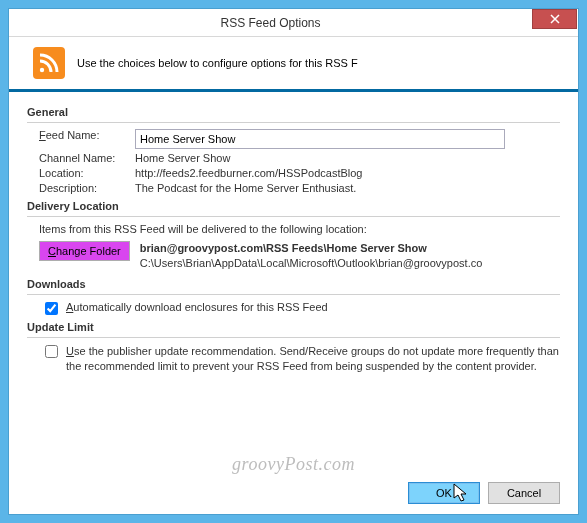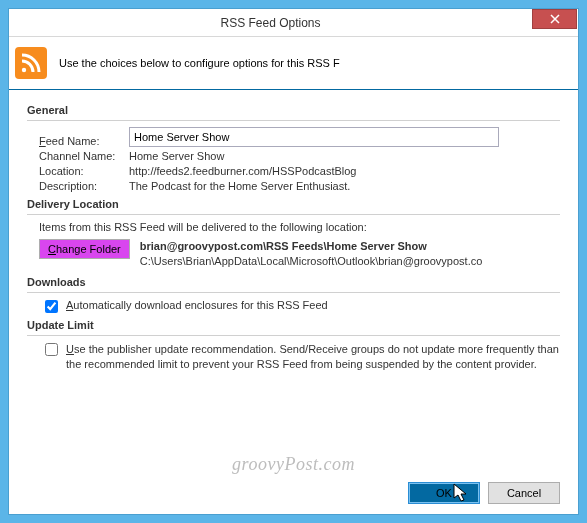--- a/index.html
+++ b/index.html
@@ -2,42 +2,42 @@
 <html><head>
 <meta charset="utf-8">
 <style>
 * { box-sizing: border-box; margin: 0; padding: 0; }
 body { font-family: "Segoe UI", Tahoma, sans-serif; font-size: 11px; background: #fff; width: 587px; height: 523px; position: relative; }
 .outer-frame { width: 587px; height: 523px; background: #5bb5e8; padding: 8px; }
 .window { background: #fff; width: 100%; height: 100%; border: 1px solid #4a9fd0; display: flex; flex-direction: column; }
 .titlebar { height: 28px; background: #fff; display: flex; align-items: center; position: relative; border-bottom: 1px solid #d8d8d8; }
 .title-text { flex: 1; text-align: center; font-size: 12px; color: #333; }
 .close-btn { width: 45px; height: 20px; background: #c75050; color: #fff; display: flex; align-items: center; justify-content: center; font-size: 11px; margin-right: 1px; margin-top: -7px; border: 1px solid #a04040; cursor: pointer; }
-.header-band { display: flex; align-items: center; padding: 10px 6px; border-bottom: 1px solid #0369a1; gap: 12px; }
+.header-band { display: flex; align-items: center; padding: 10px 24px; border-bottom: 3px solid #0369a1; gap: 12px; }
 .rss-icon { width: 32px; height: 32px; background: #f78c1e; border-radius: 4px; display: flex; align-items: center; justify-content: center; }
 .content { padding: 8px 18px 4px 18px; color: #333; flex: 1; overflow: hidden; }
 .section-title { font-weight: bold; font-size: 11px; margin: 6px 0 4px 0; color: #333; }
 .section-rule { border: none; border-top: 1px solid #d0d0d0; margin-bottom: 6px; }
-.row { display: flex; align-items: flex-end; margin: 3px 0 3px 12px; }
+.row { display: flex; align-items: flex-start; margin: 3px 0 3px 12px; gap: 6px; }
 .label { width: 90px; text-align: left; color: #333; }
 .label u { text-decoration: underline; }
 input.text { width: 370px; height: 20px; border: 1px solid #aab; padding: 1px 4px; font-family: inherit; font-size: 11px; }
 .value { color: #333; }
 .sub-note { margin: 3px 0 6px 12px; }
 .change-row { display: flex; align-items: flex-start; margin-left: 12px; gap: 10px; }
 .change-btn { border: 1px solid #adadad; background: #d946ef; padding: 3px 8px; font-size: 11px; cursor: pointer; }
 .change-text { line-height: 1.4; }
 .bold { font-weight: bold; }
 .check-row { display: flex; align-items: flex-start; margin: 3px 0 3px 18px; gap: 8px; }
 .check-row input { margin-top: 1px; }
 .limit-text { margin-left: 30px; line-height: 1.35; }
 .current-limit { margin: 8px 0 0 30px; }
 .footer { display: flex; justify-content: flex-end; gap: 8px; padding: 8px 18px 10px 18px; align-items: center; }
 .btn { min-width: 72px; height: 22px; border: 1px solid #adadad; background: #e1e1e1; font-size: 11px; cursor: pointer; }
-.btn.primary { border: 1px solid #2a8dd4; box-shadow: 0 0 0 1px #7ac1f0 inset; background: #0369a1; }
+.btn.primary { border: 1px solid #2a8dd4; box-shadow: 0 0 0 1px #7ac1f0 inset; background: #7dd3fc; }
 .watermark { position: absolute; bottom: 48px; width: 100%; text-align: center; font-family: Georgia, serif; font-style: italic; font-size: 18px; color: #bdbdbd; pointer-events: none; letter-spacing: 0.5px; }
 .cursor { position: absolute; bottom: 18px; right: 116px; pointer-events: none; }
 </style>
 </head>
 <body>
 
 <div class="outer-frame">
   <div class="window">
     <div class="titlebar">
       <div class="title-text">RSS Feed Options</div>

